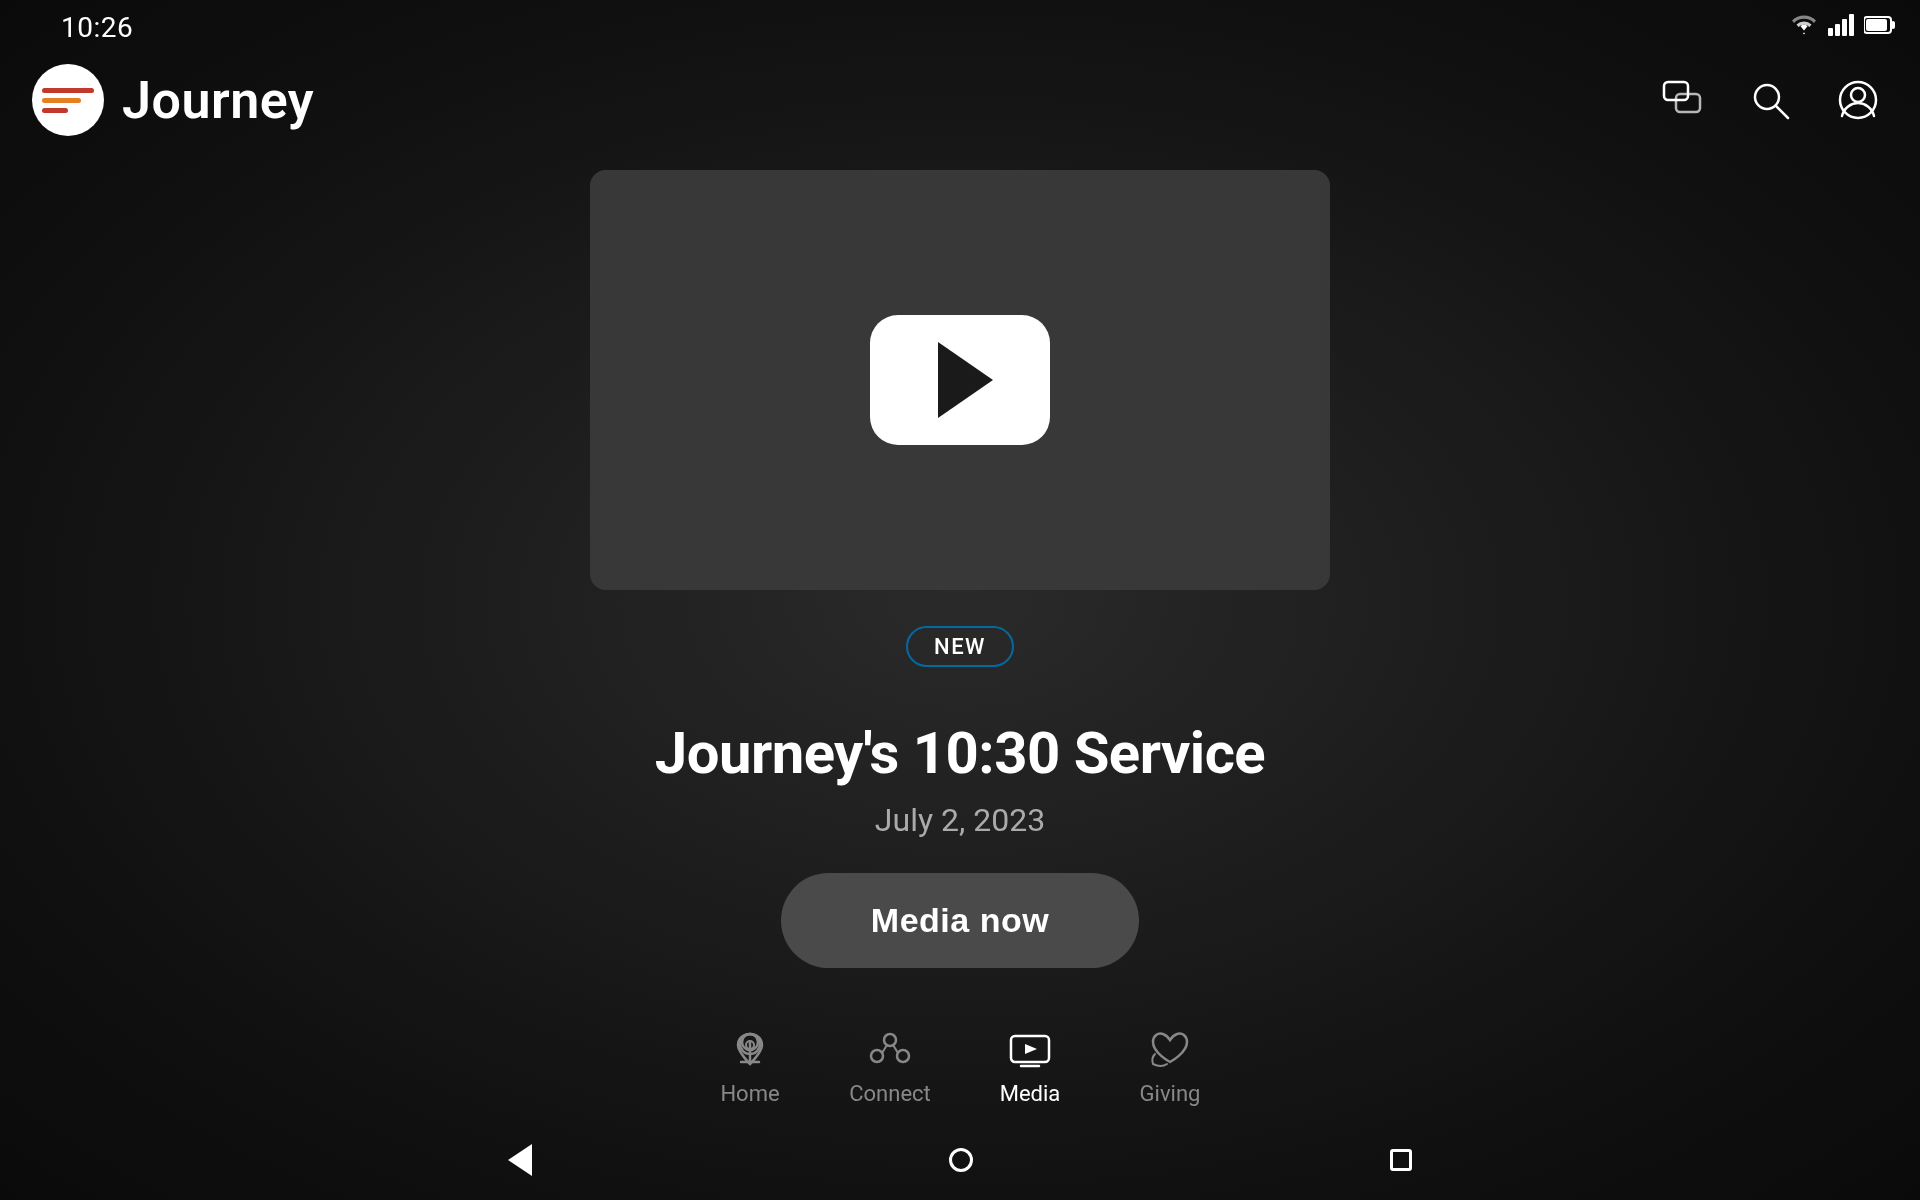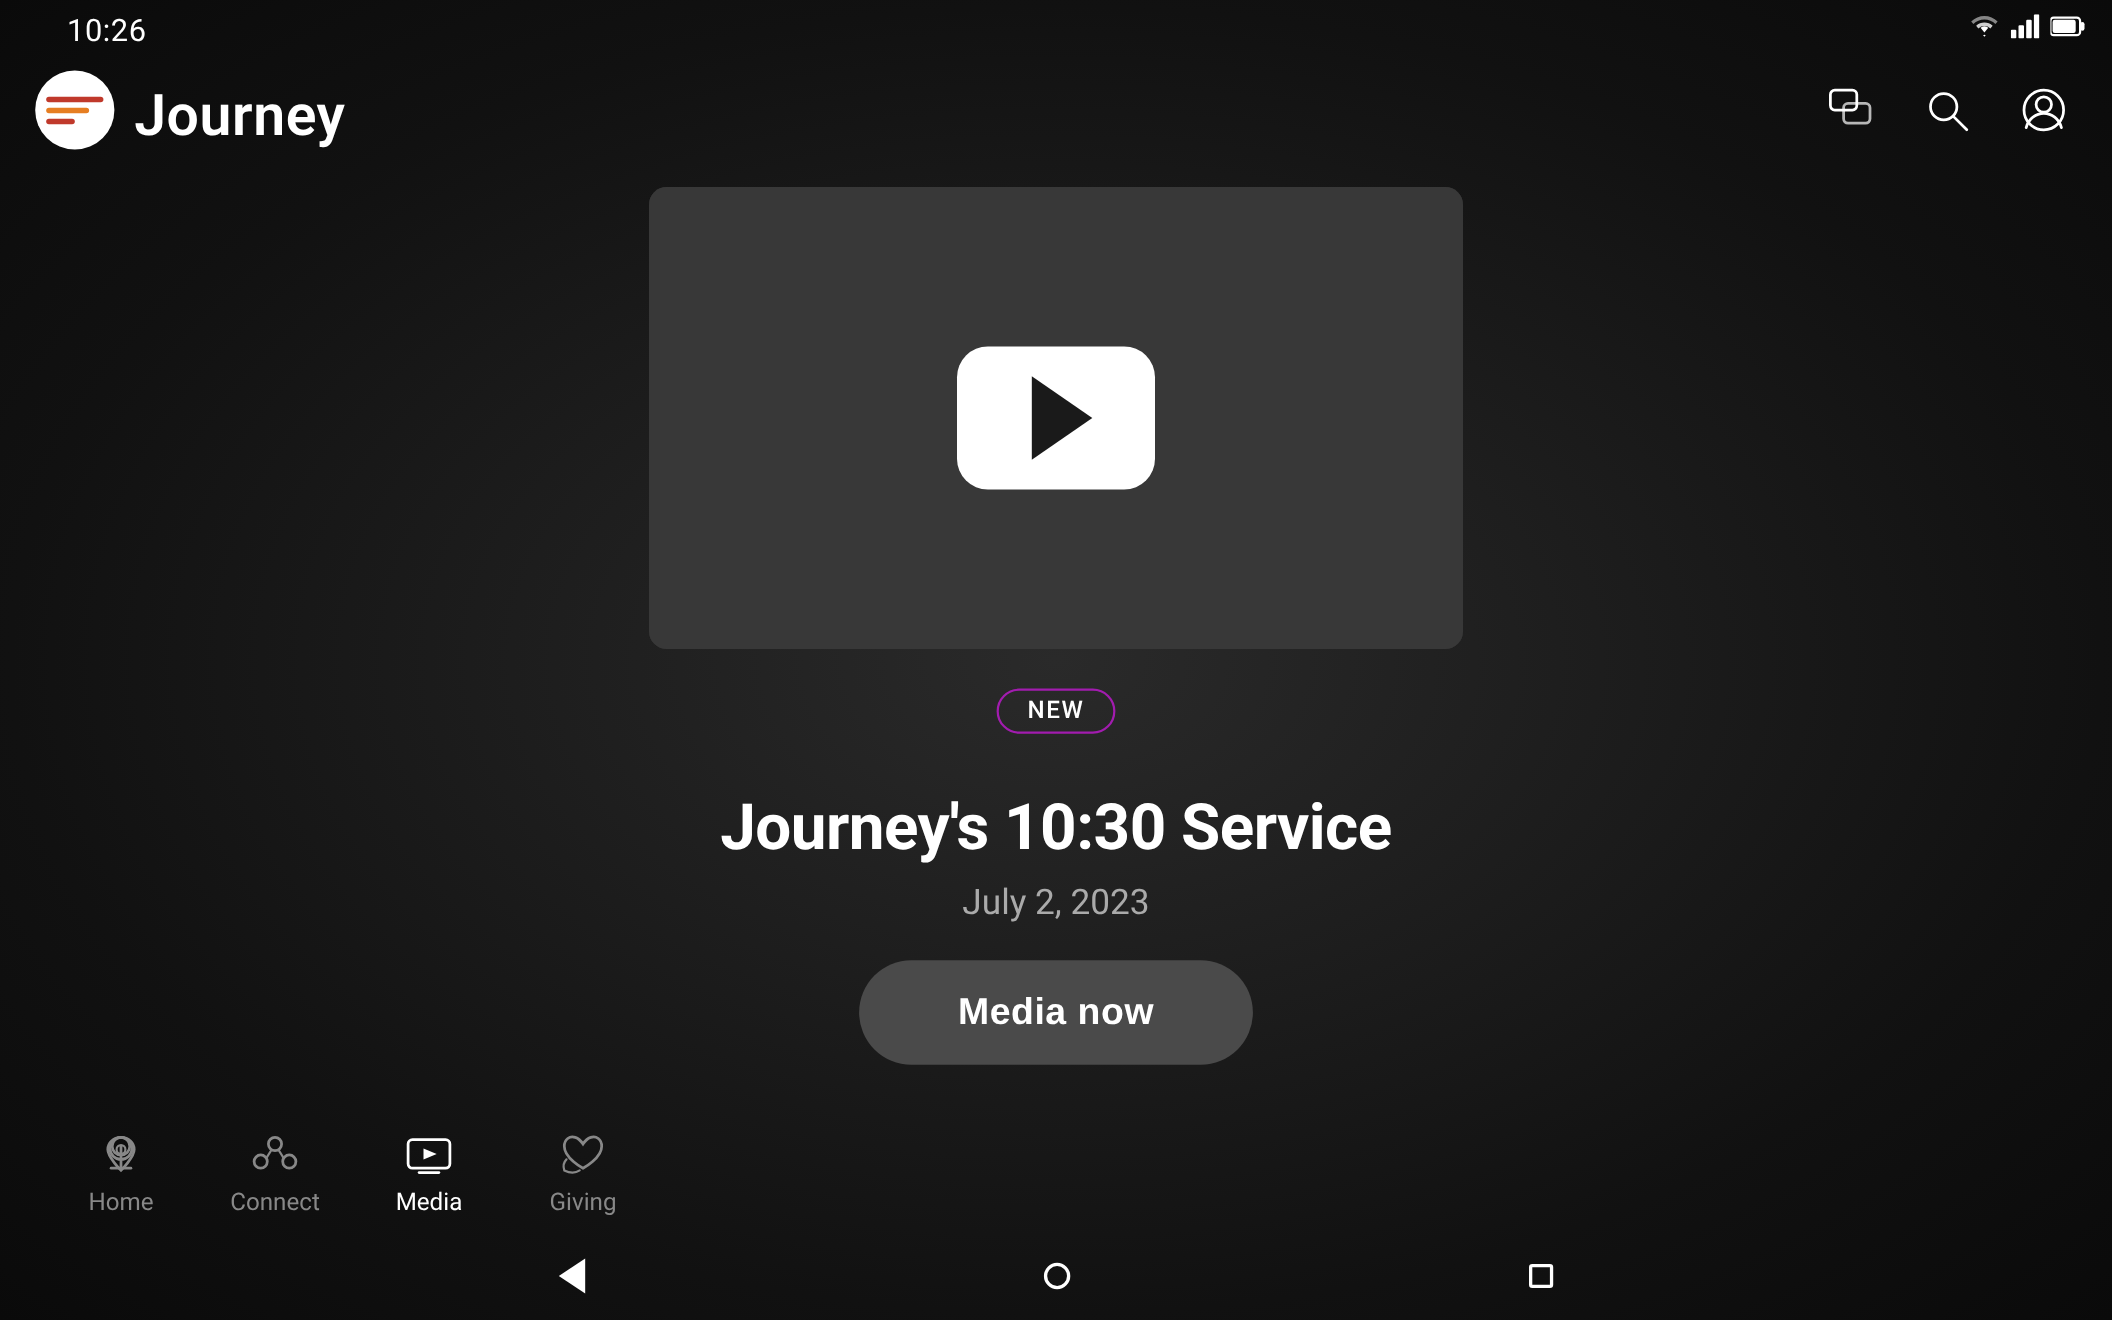--- a/index.html
+++ b/index.html
@@ -58,21 +58,21 @@
       z-index: 10;
       display: flex;
       align-items: center;
       justify-content: space-between;
       padding: 10px 32px;
       height: 100px;
     }
 
     .app-logo-area {
       display: flex;
-      align-items: flex-end;
+      align-items: center;
       gap: 18px;
       cursor: pointer;
     }
 
     .logo-circle {
       width: 72px;
       height: 72px;
       border-radius: 50%;
       background: #ffffff;
       display: flex;
@@ -183,21 +183,21 @@
     
     .content-info {
       margin-top: 36px;
       display: flex;
       flex-direction: column;
       align-items: center;
       gap: 14px;
     }
 
     .new-badge {
-      border: 2px solid #a21caf;
+      border: 2px solid #0369a1;
       border-radius: 30px;
       padding: 6px 26px;
       font-size: 22px;
       font-weight: 500;
       color: #ffffff;
       letter-spacing: 1.5px;
     }
 
     .service-title {
       font-size: 58px;
@@ -228,21 +228,21 @@
     }
 
     
     .bottom-nav {
       position: absolute;
       bottom: 80px;
       left: 0;
       right: 0;
       z-index: 10;
       display: flex;
-      justify-content: flex-start;
+      justify-content: center;
       align-items: center;
       padding: 0 40px;
       height: 110px;
     }
 
     .nav-item {
       display: flex;
       flex-direction: column;
       align-items: center;
       gap: 8px;

